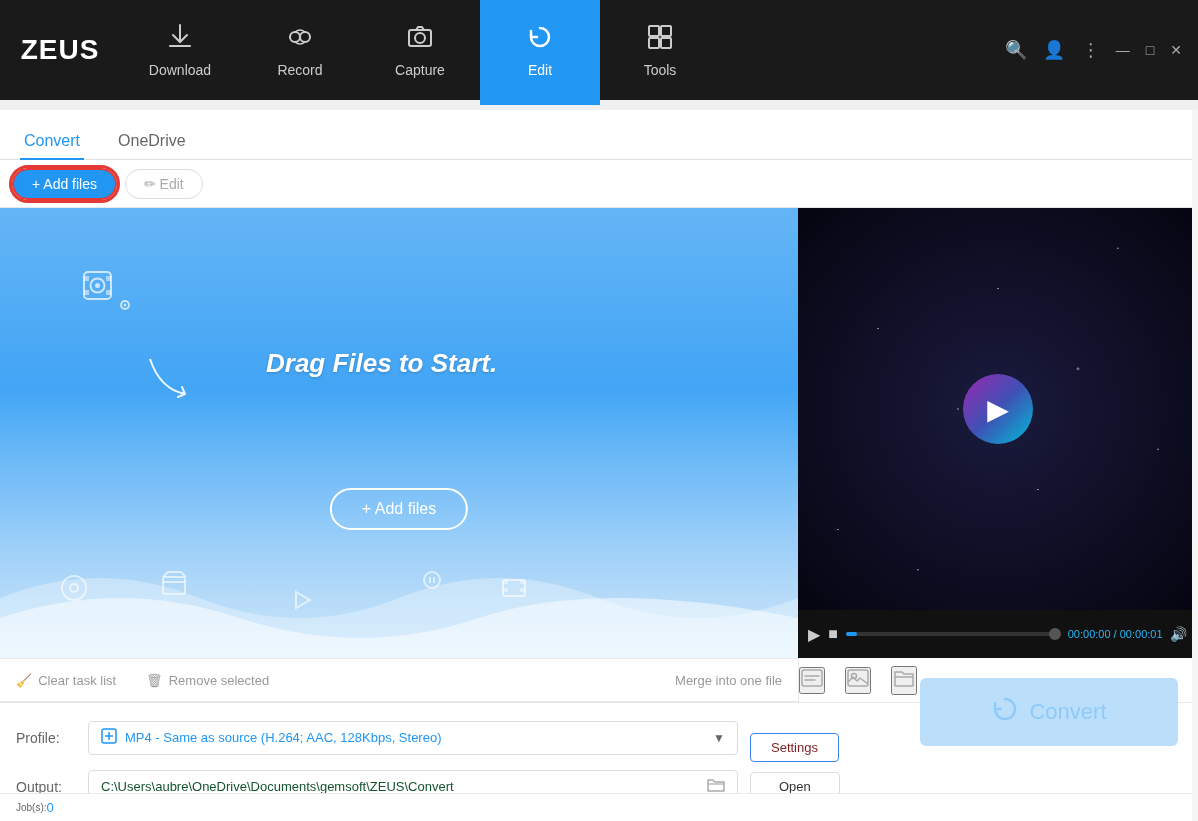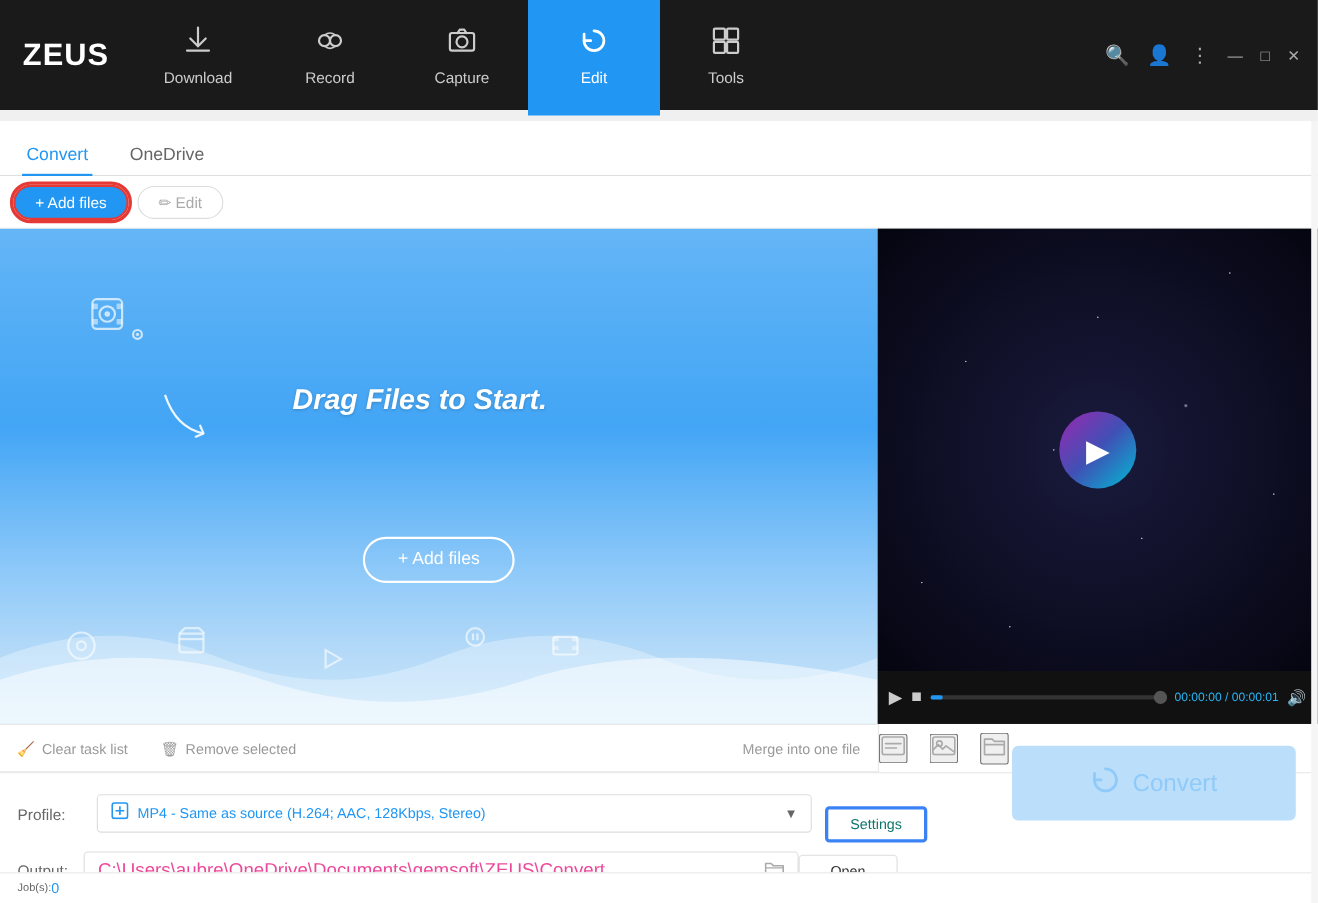--- a/index.html
+++ b/index.html
@@ -145,28 +145,28 @@
     .preview-action-btn { color: #aaa; font-size: 18px; cursor: pointer; }
     .settings-label { color: #666; font-size: 14px; width: 60px; }
     .profile-select {
       flex: 1; max-width: 650px; display: flex; align-items: center; gap: 8px;
       border: 1px solid #ddd; border-radius: 4px; padding: 6px 12px; cursor: pointer;
     }
     .profile-icon { color: #2196f3; font-size: 16px; }
     .profile-text { color: #2196f3; font-size: 13px; flex: 1; }
     .chevron-down { color: #666; font-size: 12px; }
     .btn-settings {
-      background: white; border: 3px solid #3b82f6; border-radius: 4px;
-      padding: 6px 20px; font-size: 13px; cursor: pointer; color: #0f766e; margin-top: 20px;
+      background: white; border: 1px solid #3b82f6; border-radius: 4px;
+      padding: 6px 20px; font-size: 13px; cursor: pointer; color: #7f1d1d; margin-top: 20px;
     }
     .output-path {
       flex: 1; max-width: 650px; display: flex; align-items: center; gap: 8px;
       border: 1px solid #ddd; border-radius: 4px; padding: 6px 12px;
     }
-    .output-text { color: #ec4899; font-size: 17px; flex: 1; }
+    .output-text { color: #14532d; font-size: 13px; flex: 1; }
     .folder-icon { color: #666; font-size: 14px; cursor: pointer; }
     .btn-open {
       background: white; border: 1px solid #ddd; border-radius: 4px;
       padding: 6px 28px; font-size: 13px; cursor: pointer; color: #333;
     }
     .btn-convert {
       width: 258px; height: 68px; background: #bbdefb; border: none; border-radius: 6px;
       font-size: 22px; color: #90caf9; cursor: pointer; display: flex;
       align-items: center; justify-content: center; gap: 10px;
     }
@@ -401,21 +401,21 @@
           </span>
           <span class="profile-text">MP4 - Same as source (H.264; AAC, 128Kbps, Stereo)</span>
           <span class="chevron-down">▼</span>
         </div>
         <button class="btn-settings">Settings</button>
       </div>
 
     </div>
 
     <div style="display:flex; align-items:center; gap:12px;">
-      <div style="display:flex; align-items:center; flex:1;">
+      <div style="display:flex; align-items:center; gap:12px; flex:1;">
         <span class="settings-label">Output:</span>
         <div class="output-path">
           <span class="output-text">C:\Users\aubre\OneDrive\Documents\gemsoft\ZEUS\Convert</span>
           <span class="folder-icon">
             <svg width="18" height="16" viewBox="0 0 18 16" fill="none">
               <path d="M1 3h5l2 2h9v9H1V3z" stroke="#aaa" stroke-width="1.5" stroke-linejoin="round"></path>
               <path d="M1 7h16" stroke="#aaa" stroke-width="1.2"></path>
             </svg>
           </span>
         </div>

